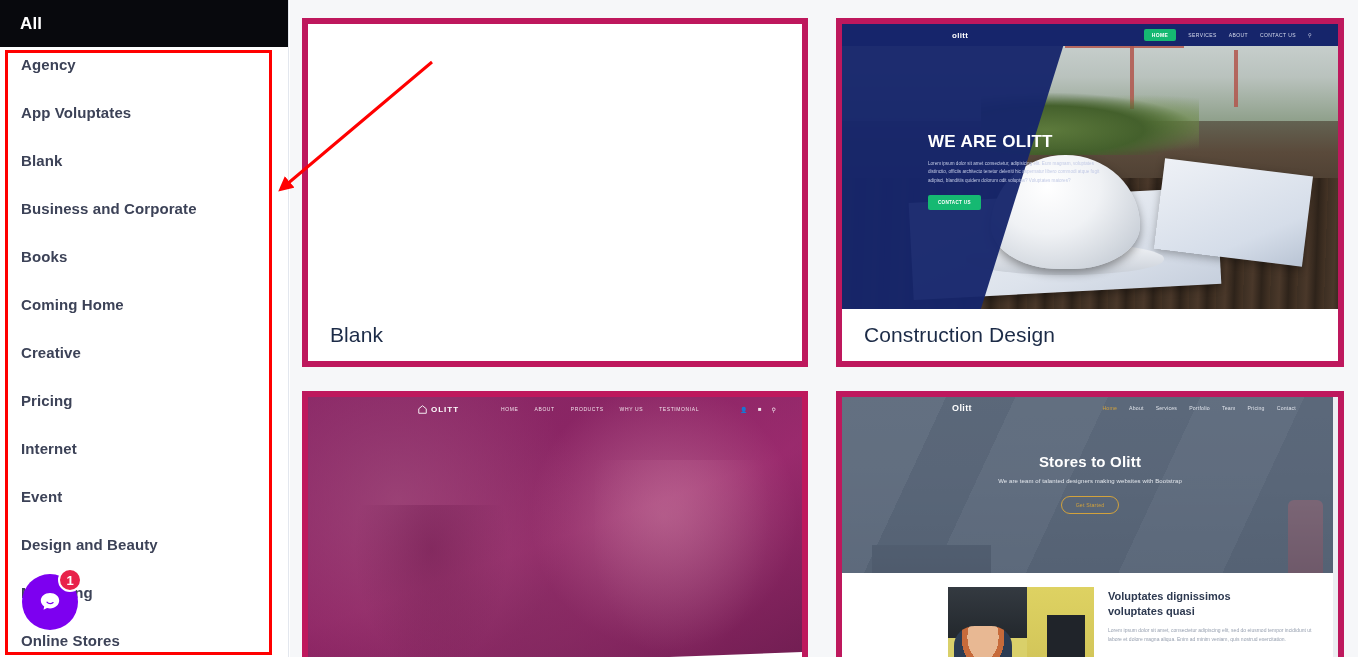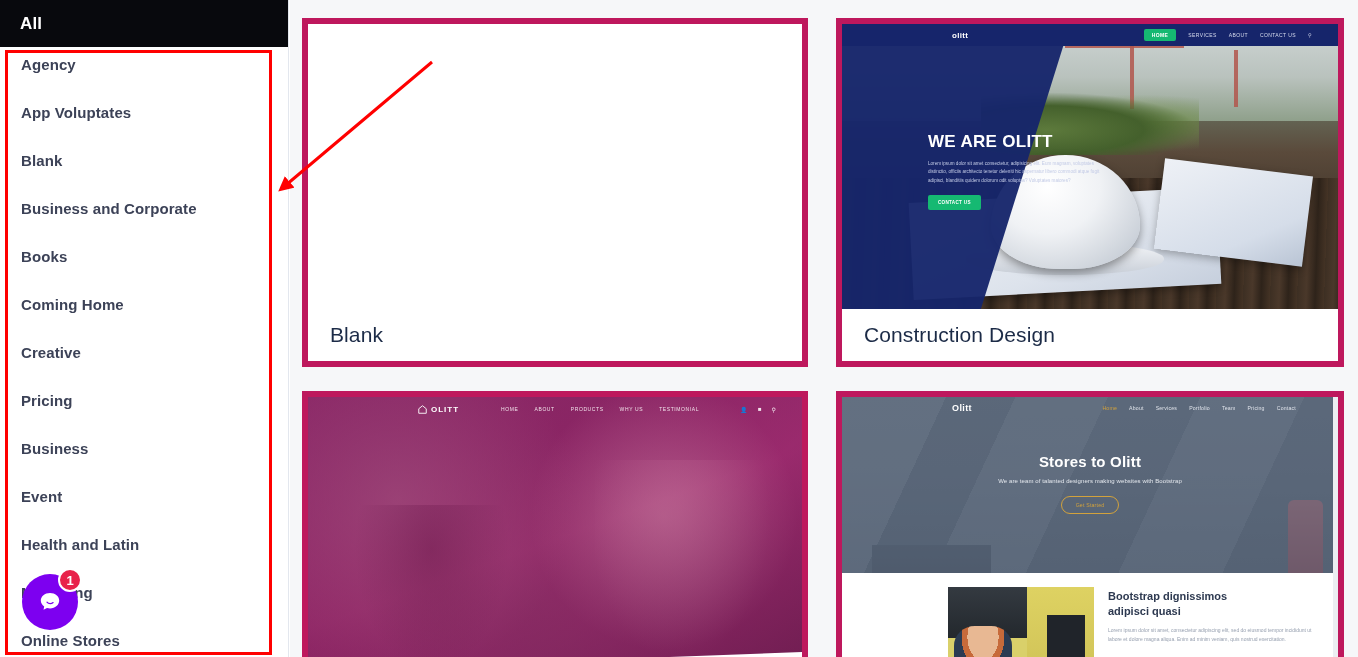--- a/index.html
+++ b/index.html
@@ -394,27 +394,27 @@
       <div class="cat-item">
           <span>Coming Home</span>
         </div>
       <div class="cat-item">
           <span>Creative</span>
         </div>
       <div class="cat-item">
           <span>Pricing</span>
         </div>
       <div class="cat-item">
-          <span>Business</span>
+          <span>Internet</span>
         </div>
       <div class="cat-item">
           <span>Event</span>
         </div>
       <div class="cat-item">
-          <span>Health and Latin</span>
+          <span>Design and Beauty</span>
         </div>
       <div class="cat-item">
           <span>Marketing</span>
         </div>
       <div class="cat-item">
           <span>Online Stores</span>
         </div>
     </div>
 
     <div id="chat-widget">
@@ -541,22 +541,22 @@
 
           <div class="biz-blog">
             <div class="biz-blog-img">
               <div class="kitchen"></div>
               <div class="wall"></div>
               <div class="dark"></div>
               <div class="person"></div>
             </div>
             <div class="biz-blog-txt">
               <h4>
-                <span>Bootstrap dignissimos</span><br>
-                <span>adipisci quasi</span>
+                <span>Voluptates dignissimos</span><br>
+                <span>voluptates quasi</span>
               </h4>
               <p>Lorem ipsum dolor sit amet, consectetur adipiscing elit, sed do eiusmod tempor incididunt ut labore et dolore magna aliqua. Enim ad minim veniam, quis nostrud exercitation.</p>
             </div>
           </div>
           <div class="biz-scrollbar"></div>
         </div>
 
       </div>
 
     </div>

